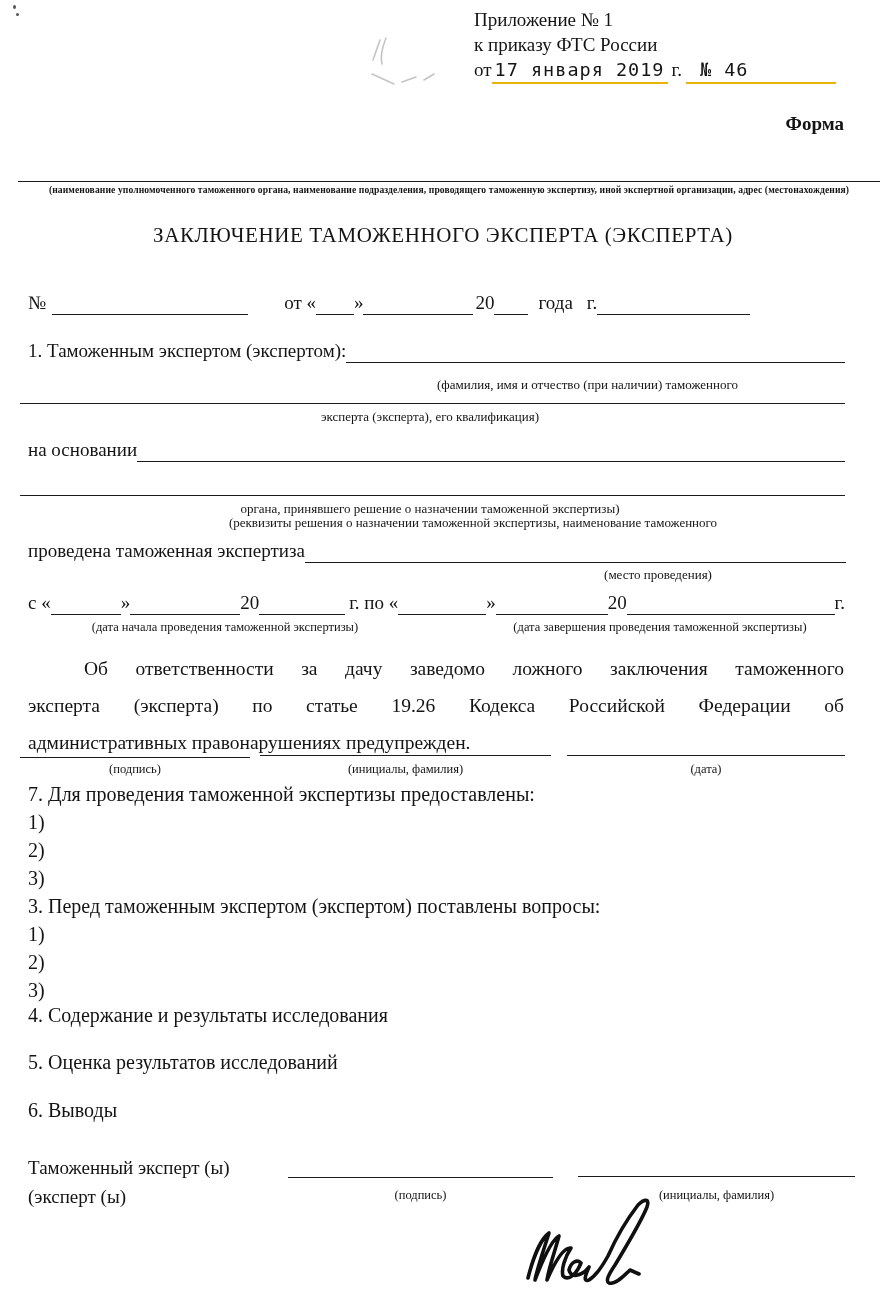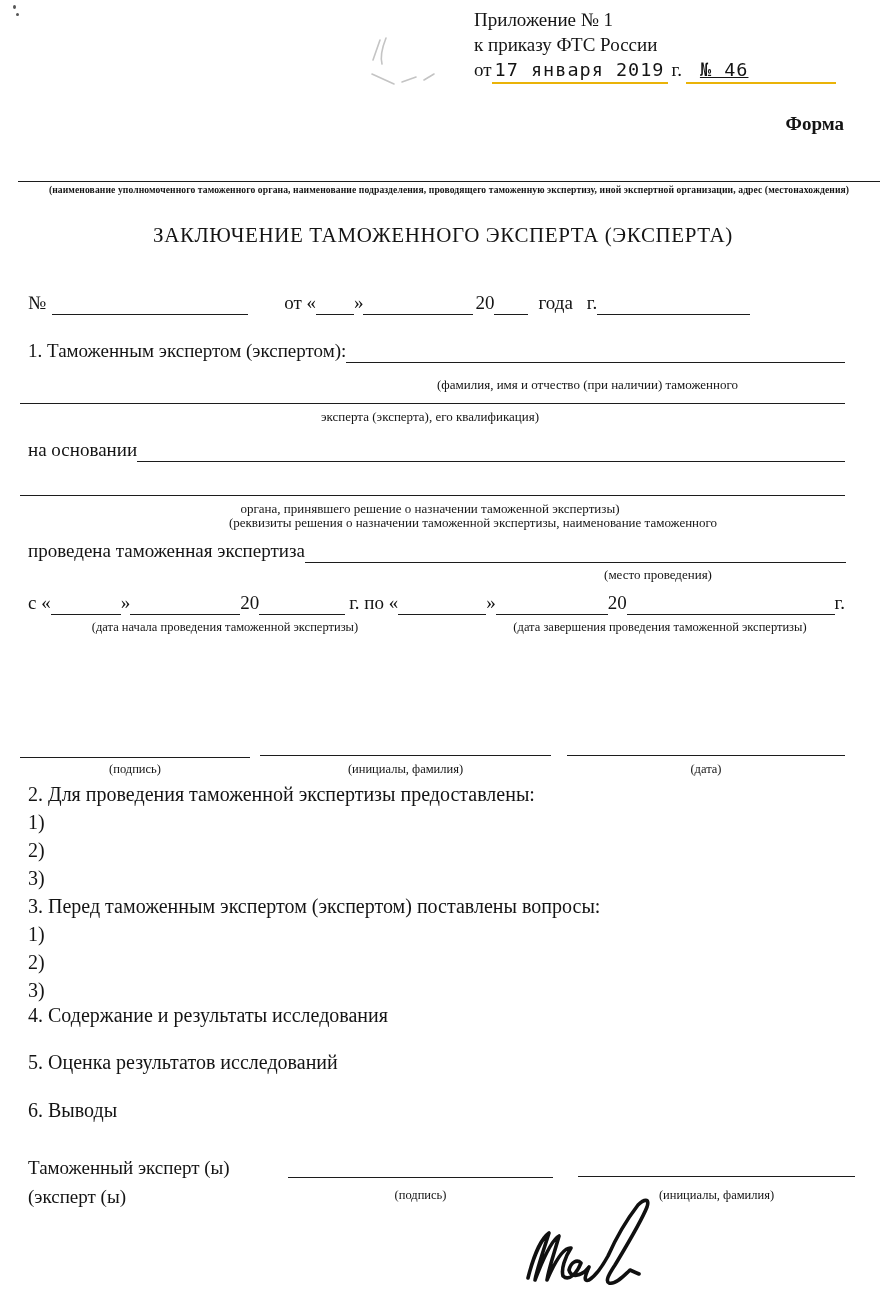--- a/index.html
+++ b/index.html
@@ -44,21 +44,21 @@
     <path d="M22 6 L15 26 M28 4 C24 14 22 22 24 30 M14 40 L36 50 M44 48 L58 43 M66 46 L76 40" fill="none" stroke="#8a8a8a" stroke-width="1.6" stroke-linecap="round"></path>
   </svg>
 
   <div class="abs t19" style="left:474px;top:7px;line-height:25px;">
     <div>Приложение № 1</div>
     <div>к приказу ФТС России</div>
     <div class="row nw" style="align-items:baseline;justify-content:space-between;">
       <span>от</span>
       <span class="typed u" style="padding:0 3px;">17 января 2019</span>
       <span style="margin-left:4px;">г.</span>
-      <span class="u" style="width:150px;margin-left:4px;text-align:left;display:inline-block;text-decoration:underline;">
+      <span class="u" style="width:150px;margin-left:4px;text-align:left;display:inline-block;">
         <span class="typed" style="padding-left:14px;">№ 46</span>
       </span>
     </div>
   </div>
 
   <div class="abs t19 bold" style="right:42px;top:112px;">Форма</div>
 
   <div class="abs hr" style="left:18px;right:6px;top:181px;"></div>
   <div class="abs org-cap" style="left:18px;right:6px;top:184px;">(наименование уполномоченного таможенного органа, наименование подразделения, проводящего таможенную экспертизу, иной экспертной организации, адрес (местонахождения)</div>
 
@@ -116,29 +116,34 @@
     <span class="blank" style="width:88px;"></span>
     <span>»</span>
     <span class="blank" style="width:112px;"></span>
     <span>20</span>
     <span class="blank grow"></span>
     <span>г.</span>
   </div>
   <div class="abs cap" style="left:30px;width:390px;top:620px;">(дата начала проведения таможенной экспертизы)</div>
   <div class="abs cap" style="left:455px;width:410px;top:620px;">(дата завершения проведения таможенной экспертизы)</div>
 
+  <div class="abs" style="left:28px;right:42px;top:650px;">
+    <div class="jline indent">Об ответственности за дачу заведомо ложного заключения таможенного</div>
+    <div class="jline">эксперта (эксперта) по статье 19.26 Кодекса Российской Федерации об</div>
+    <div class="jline last">административных правонарушениях предупрежден.</div>
+  </div>
 
   <div class="abs hr" style="left:20px;width:230px;top:757px;"></div>
   <div class="abs hr" style="left:260px;width:291px;top:755px;"></div>
   <div class="abs hr" style="left:567px;width:278px;top:755px;"></div>
   <div class="abs cap" style="left:20px;width:230px;top:762px;">(подпись)</div>
   <div class="abs cap" style="left:260px;width:291px;top:762px;">(инициалы, фамилия)</div>
   <div class="abs cap" style="left:567px;width:278px;top:762px;">(дата)</div>
 
-  <div class="abs t20 nw" style="left:28px;top:782px;">2. Для проведения таможенной экспертизы предоставлены:</div>
+  <div class="abs t20 nw" style="left:28px;top:782px;">7. Для проведения таможенной экспертизы предоставлены:</div>
   <div class="abs t20" style="left:28px;top:810px;">1)</div>
   <div class="abs t20" style="left:28px;top:838px;">2)</div>
   <div class="abs t20" style="left:28px;top:866px;">3)</div>
 
   <div class="abs t20 nw" style="left:28px;top:894px;">3. Перед таможенным экспертом (экспертом) поставлены вопросы:</div>
   <div class="abs t20" style="left:28px;top:922px;">1)</div>
   <div class="abs t20" style="left:28px;top:950px;">2)</div>
   <div class="abs t20" style="left:28px;top:978px;">3)</div>
 
   <div class="abs t20 nw" style="left:28px;top:1003px;">4. Содержание и результаты исследования</div>

